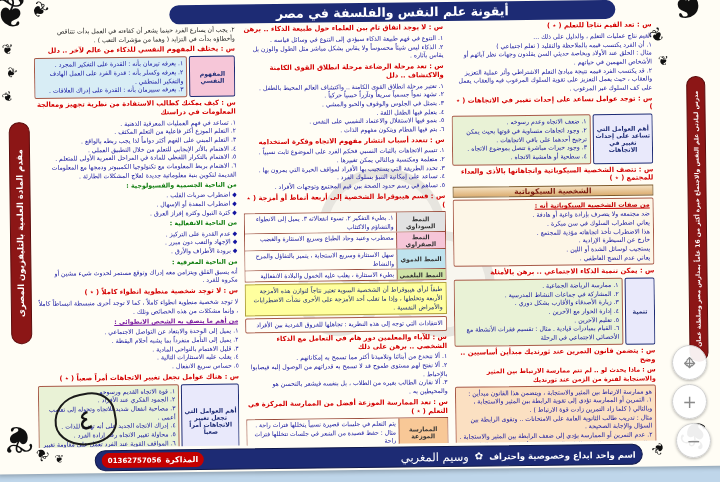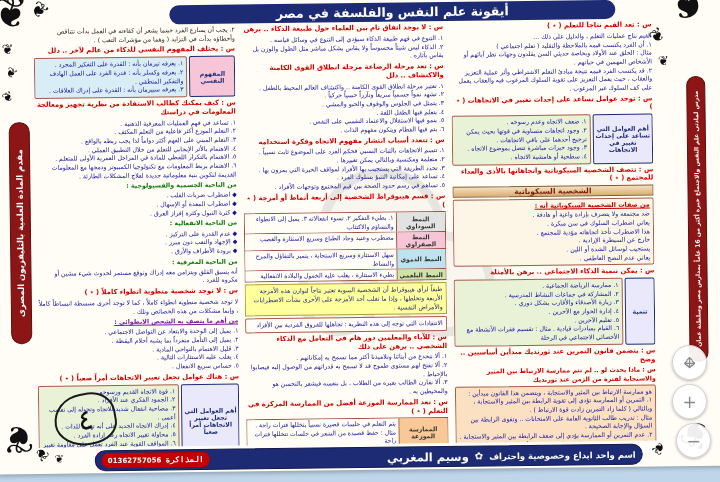--- a/index.html
+++ b/index.html
@@ -15,25 +15,25 @@
   .vbanner{position:absolute;background:#8c1616;border:1px solid #5d0d0d;border-radius:10px;
            color:#fff;display:flex;align-items:center;justify-content:center;
            writing-mode:vertical-rl;transform:rotate(180deg);font-weight:bold;line-height:1;}
   .vb-left{left:10px;top:118px;width:19px;height:220px;font-size:8.5px;}
   .vb-right{left:688px;top:80px;width:17px;height:284px;font-size:6px;}
   .footer{position:absolute;left:92px;top:447px;width:548px;height:21px;background:#1d2b74;
           border:1px solid #10194a;border-radius:12px;display:flex;flex-direction:row;direction:rtl;
           align-items:center;color:#fff;padding:0 6px;box-sizing:border-box;gap:6px;}
   .f-tag{font-size:8.5px;font-weight:bold;}
   .f-flower{font-size:10px;color:#fff;}
-  .f-name{font-size:11.5px;font-weight:bold;letter-spacing:.5px;}
+  .f-name{font-size:11.5px;font-weight:normal;letter-spacing:.5px;}
   .f-badge{margin-right:auto;background:#c40000;border-radius:9px;height:15px;display:flex;
            align-items:center;gap:4px;padding:0 6px;direction:ltr;}
   .f-phone{font-size:7px;font-weight:bold;color:#fff;}
-  .f-brand{font-size:8px;font-weight:bold;color:#fff;font-family:Liberation Mono, monospace;}
+  .f-brand{font-size:8px;font-weight:bold;color:#fff;}
 
   
   .ctl{position:absolute;width:33px;height:33px;border-radius:50%;background:rgba(255,255,255,.93);
        border:1px solid #d0d0d0;box-shadow:0 1px 3px rgba(0,0,0,.3);display:flex;align-items:center;
        justify-content:center;color:#8a8a8a;font-size:17px;z-index:30;cursor:pointer;}
   .ctl-pan{left:672px;top:345px;}
   .ctl-plus{left:672px;top:384px;}
   .ctl-minus{left:676px;top:423px;}
   .pan-glyph{position:relative;width:100%;height:100%;}
   .pan-glyph span{position:absolute;left:0;top:0;width:100%;height:100%;display:flex;

